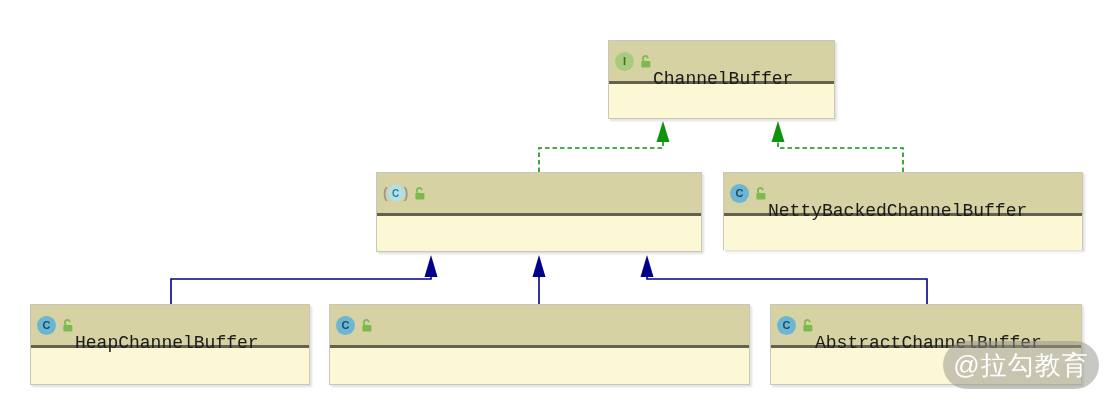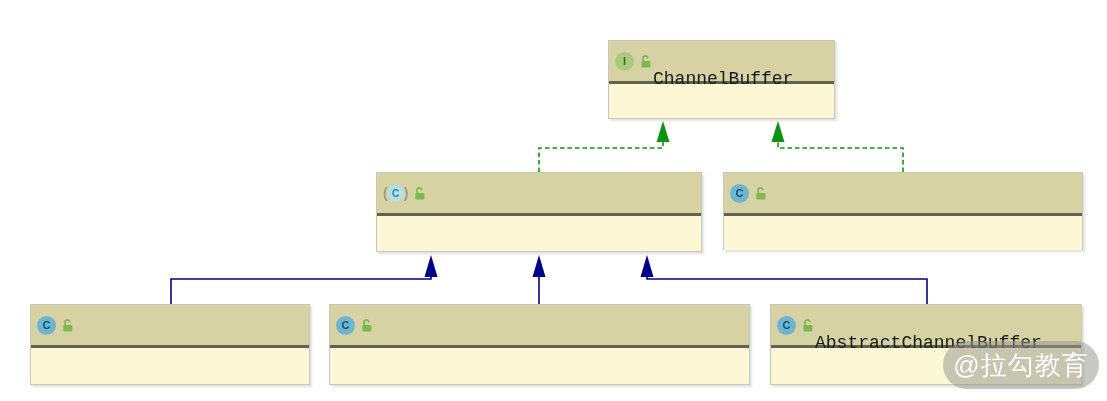--- a/index.html
+++ b/index.html
@@ -138,33 +138,35 @@
 
   <div class="uml-box" id="box-netty">
     <div class="uml-header">
       <span class="badge cls">C</span>
       <span class="lock">
         <svg width="15" height="15" viewBox="0 0 16 16">
             <path d="M6 8 L6 4.6 A2.7 2.7 0 0 1 11.3 4.2 L11.3 5.2" fill="none" stroke="#7cb94e" stroke-width="1.8" transform="rotate(-14 8 8)"></path>
             <rect x="3.6" y="7.4" width="9.6" height="7" rx="1.4" fill="#7cb94e"></rect>
           </svg>
       </span>
+      <span class="cls-name">NettyBackedChannelBuffer</span>
     </div>
     <div class="uml-body"></div>
   </div>
 
   <div class="uml-box" id="box-heap">
     <div class="uml-header">
       <span class="badge cls">C</span>
       <span class="lock">
         <svg width="15" height="15" viewBox="0 0 16 16">
             <path d="M6 8 L6 4.6 A2.7 2.7 0 0 1 11.3 4.2 L11.3 5.2" fill="none" stroke="#7cb94e" stroke-width="1.8" transform="rotate(-14 8 8)"></path>
             <rect x="3.6" y="7.4" width="9.6" height="7" rx="1.4" fill="#7cb94e"></rect>
           </svg>
       </span>
+      <span class="cls-name">HeapChannelBuffer</span>
     </div>
     <div class="uml-body"></div>
   </div>
 
   <div class="uml-box" id="box-bytebuffer">
     <div class="uml-header">
       <span class="badge cls">C</span>
       <span class="lock">
         <svg width="15" height="15" viewBox="0 0 16 16">
             <path d="M6 8 L6 4.6 A2.7 2.7 0 0 1 11.3 4.2 L11.3 5.2" fill="none" stroke="#7cb94e" stroke-width="1.8" transform="rotate(-14 8 8)"></path>

